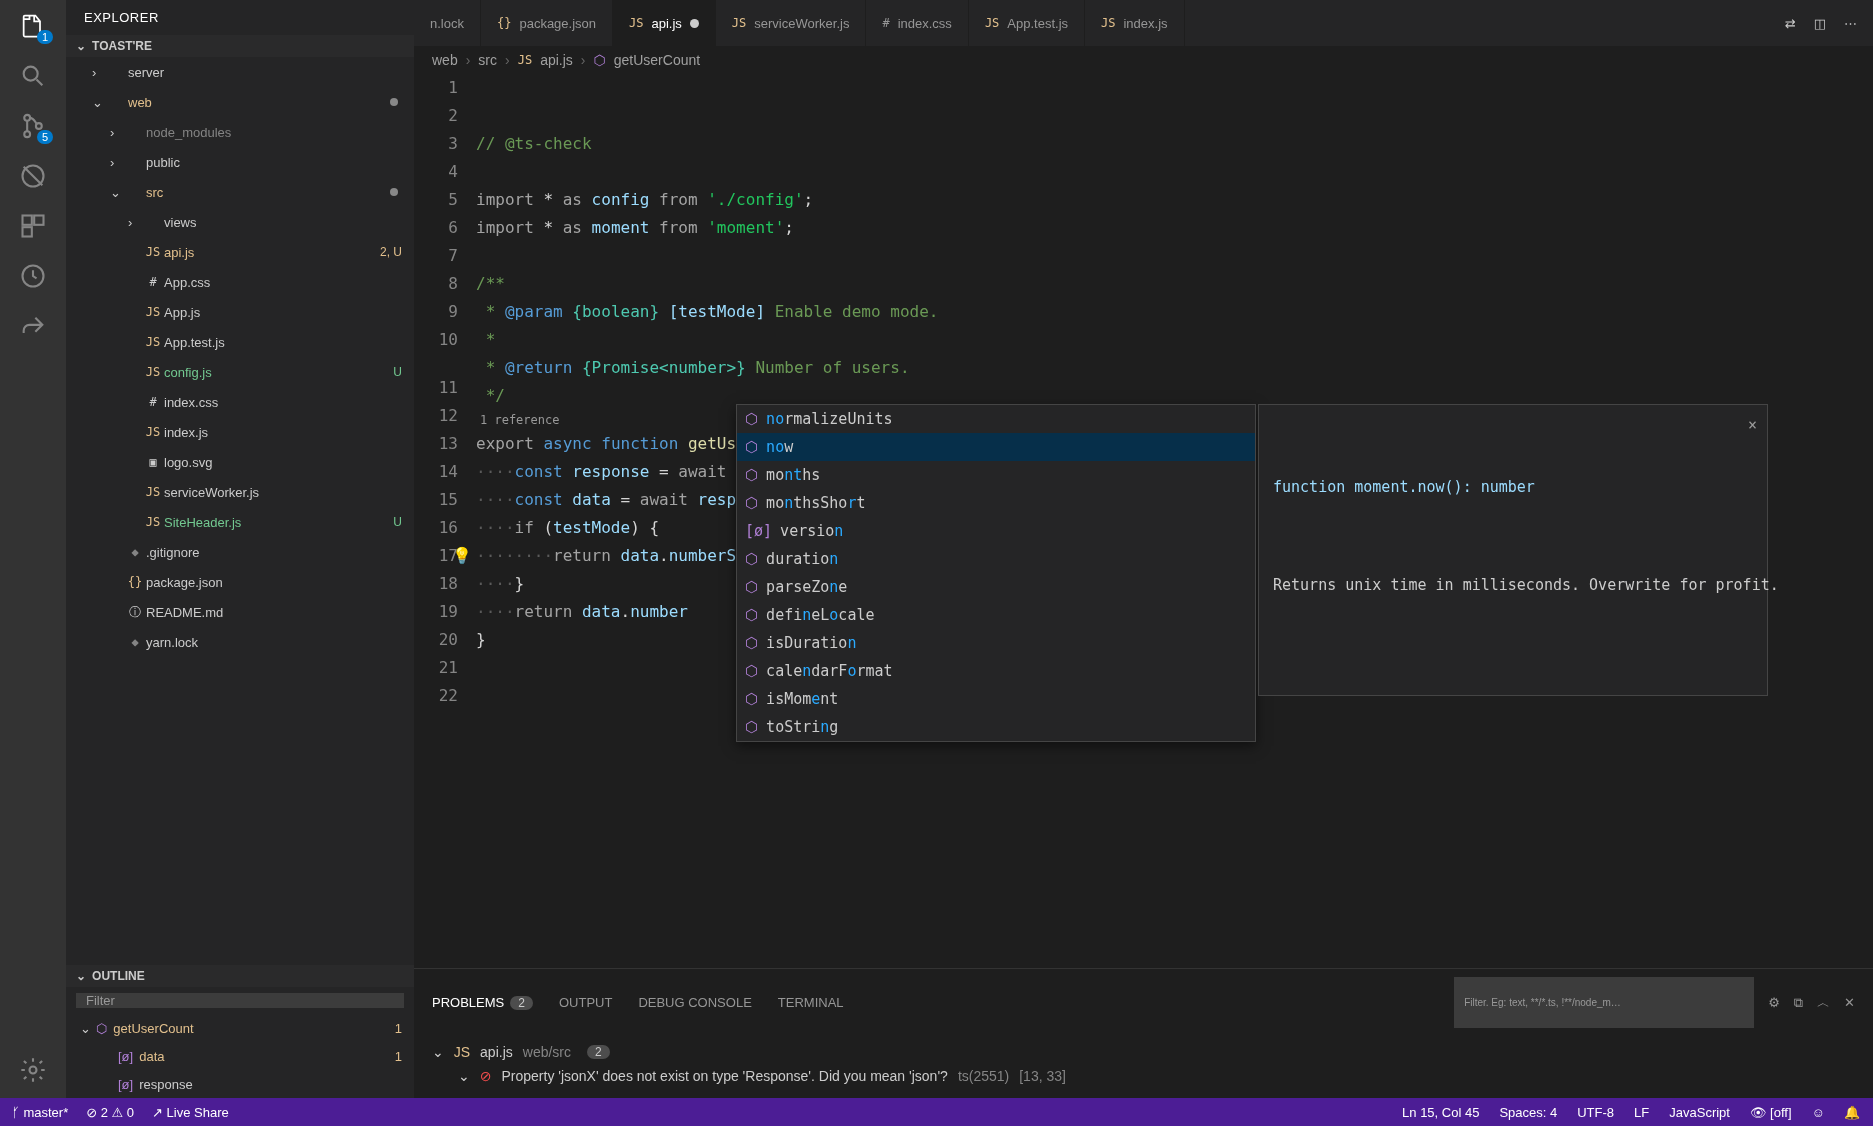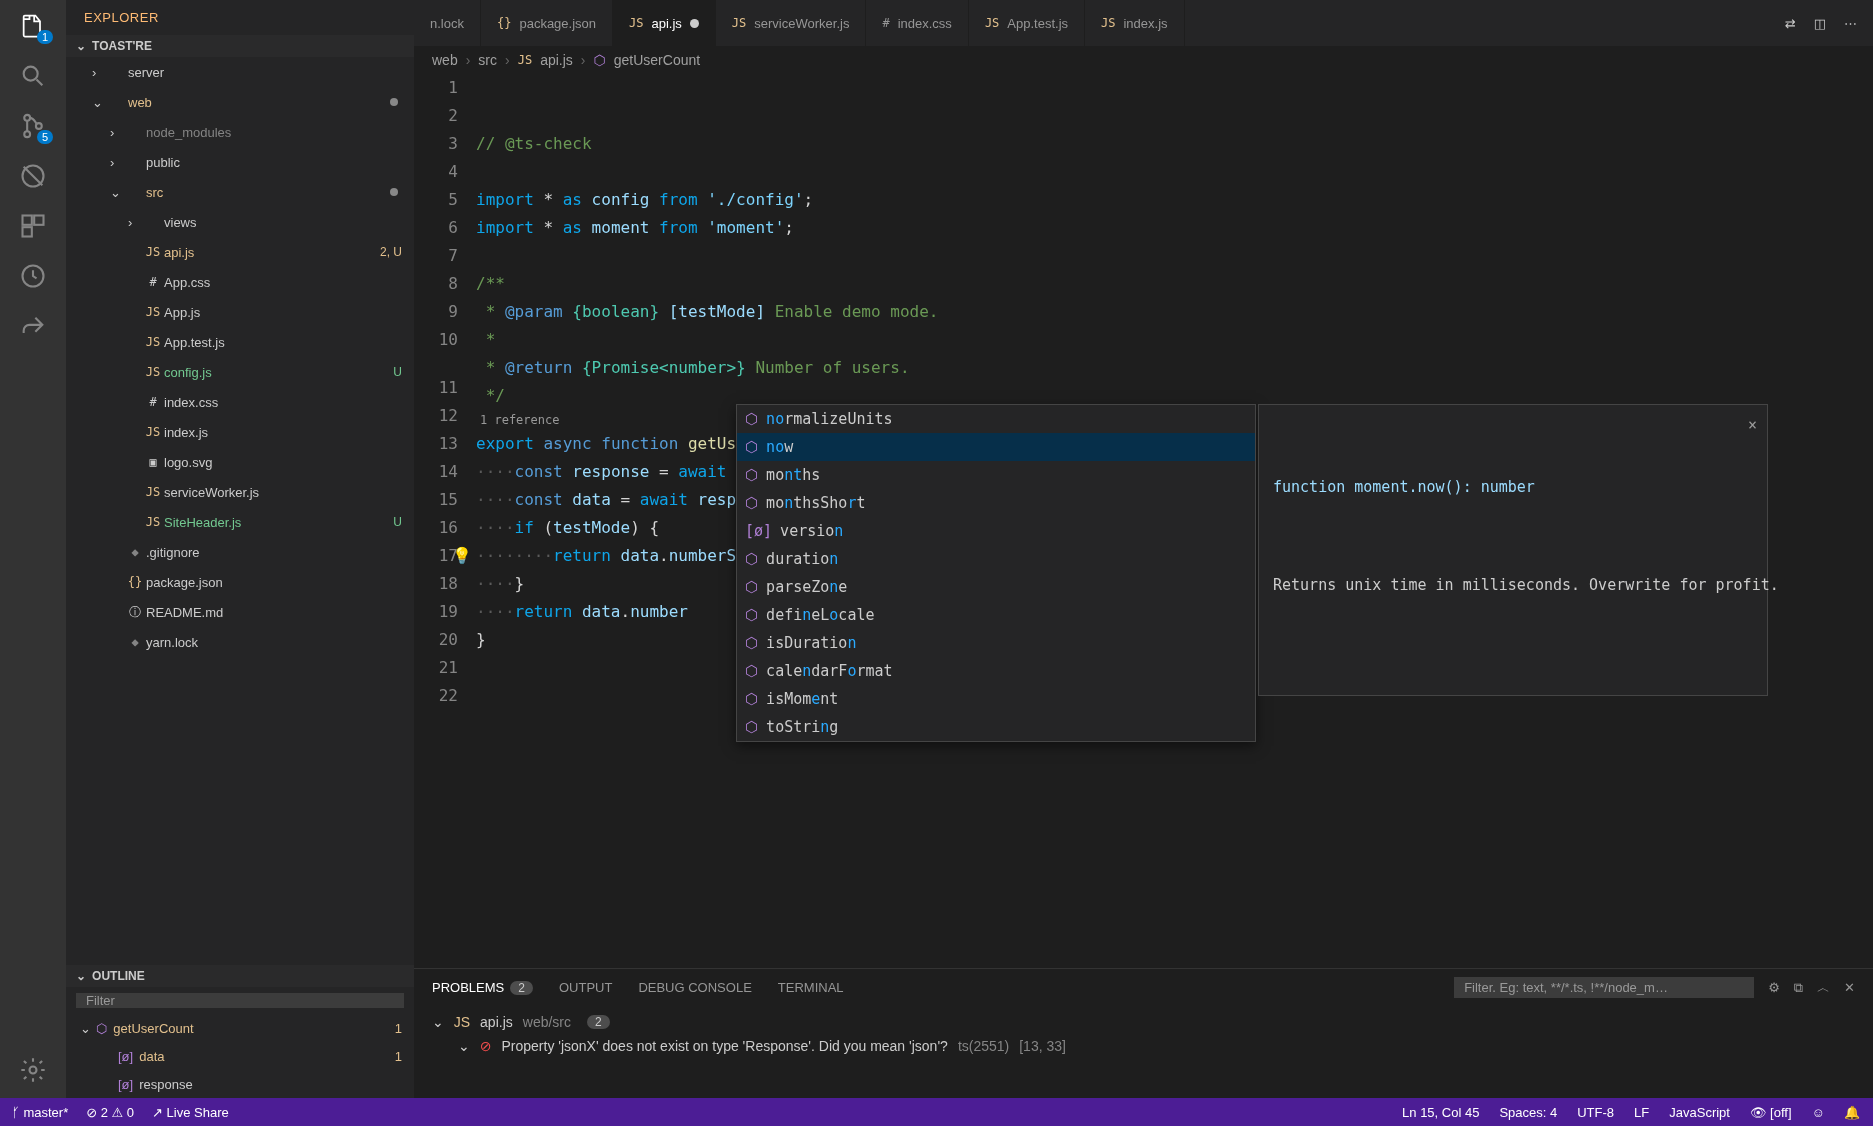--- a/index.html
+++ b/index.html
@@ -5,21 +5,21 @@
 * { box-sizing: border-box; margin: 0; padding: 0; }
 body { font-family: -apple-system, "Segoe UI", sans-serif; font-size: 13px; background: #1e1e1e; color: #ccc; overflow: hidden; width: 1873px; height: 1126px; }
 .app { display: flex; flex-direction: column; height: 100%; }
 .main { display: flex; flex: 1; min-height: 0; }
 .activitybar { width: 66px; background: #333333; display: flex; flex-direction: column; align-items: center; padding-top: 12px; gap: 22px; }
 .activitybar .item { position: relative; color: #858585; cursor: pointer; }
 .activitybar .item.active { color: #fff; }
 .activitybar .badge { position: absolute; bottom: -4px; right: -6px; background: #007acc; color: #fff; border-radius: 10px; font-size: 11px; padding: 1px 5px; }
 .activitybar .bottom { margin-top: auto; margin-bottom: 14px; }
 .sidebar { width: 348px; background: #252526; display: flex; flex-direction: column; }
-.sidebar .title { font-size: 13px; color: #fdba74; padding: 10px 18px; letter-spacing: .5px; }
+.sidebar .title { font-size: 13px; color: #ffffff; padding: 10px 18px; letter-spacing: .5px; }
 .section-head { display: flex; align-items: center; gap: 6px; padding: 4px 10px; font-size: 12px; font-weight: 700; color: #ccc; cursor: pointer; background: #2a2a2b; }
 .tree { flex: 0 0 auto; overflow: auto; }
 .row { display: flex; align-items: center; height: 30px; color: #ccc; cursor: pointer; padding-right: 10px; }
 .row .chev { width: 14px; display: inline-block; }
 .row .ico { width: 22px; text-align: center; font-family: monospace; font-size: 12px; }
 .row .name { flex: 1; white-space: nowrap; overflow: hidden; text-overflow: ellipsis; }
 .row .status { font-size: 12px; padding-right: 2px; }
 .orange { color: #e2c08d; }
 .green { color: #73c991; }
 .dim { color: #848484; }
@@ -37,43 +37,43 @@
 .tab .ico { font-family: monospace; font-size: 12px; }
 .tab .mod { width: 9px; height: 9px; border-radius: 50%; background: #ccc; }
 .tabs .actions { margin-left: auto; display: flex; align-items: center; gap: 18px; padding: 0 16px; color: #ccc; }
 .breadcrumb { display: flex; align-items: center; gap: 8px; padding: 6px 18px; color: #a0a0a0; font-size: 14px; }
 .breadcrumb .sep { color: #666; }
 .code { flex: 1; display: flex; position: relative; font-family: Menlo, Consolas, monospace; font-size: 16px; line-height: 28px; }
 .gutter { width: 62px; text-align: right; color: #858585; padding-right: 18px; user-select: none; }
 .lines { flex: 1; position: relative; white-space: pre; color: #d4d4d4; }
 .c-cm { color: #6a9955; }
 .c-kw { color: #569cd6; }
-.c-kw2 { color: #0ea5e9; }
+.c-kw2 { color: #a3a3a3; }
 .c-fn { color: #dcdcaa; }
 .c-ty { color: #4ec9b0; }
 .c-va { color: #9cdcfe; }
-.c-st { color: #7dd3fc; }
+.c-st { color: #22c55e; }
 .faint { color: #5a5a5a; }
 .bulb { color: #ffcc00; position:absolute; left:-24px; }
 .squig { text-decoration: underline wavy #f14c4c; }
 .codelens { font-size: 12px; color: #999; padding-left: 4px; line-height: 20px; }
 .suggest { position: absolute; left: 260px; top: 330px; width: 520px; background: #252526; border: 1px solid #454545; box-shadow: 0 4px 12px rgba(0,0,0,.5); font-family: Menlo, Consolas, monospace; font-size: 15px; }
 .suggest .sg { display: flex; align-items: center; height: 28px; padding: 0 8px; gap: 8px; color: #ccc; }
 .suggest .sg.sel { background: #062f4a; }
 .suggest .cube { color: #b180d7; }
 .suggest .hl { color: #2aaaff; }
 .docbox { position: absolute; left: 782px; top: 330px; width: 510px; background: #252526; border: 1px solid #454545; padding: 12px 14px; color: #ccc; font-size: 15px; }
 .docbox .sig { font-family: Menlo, Consolas, monospace; color: #9cdcfe; margin-bottom: 14px; }
 .docbox .x { position: absolute; top: 6px; right: 10px; color: #999; cursor: pointer; }
 .panel { height: 130px; background: #1e1e1e; border-top: 1px solid #333; display: flex; flex-direction: column; }
 .panel .phead { display: flex; align-items: center; gap: 26px; padding: 8px 18px; color: #969696; }
 .panel .phead .ptab.active { color: #fff; }
 .count { background: #4d4d4d; color: #ccc; border-radius: 10px; padding: 0 8px; font-size: 12px; margin-left: 6px; }
 .panel .phead .right { margin-left: auto; display: flex; align-items: center; gap: 14px; }
-.filterbox { background: #3c3c3c; color: #999; padding: 3px 10px; width: 300px; font-size: 13px; }
+.filterbox { background: #3c3c3c; color: #999; padding: 20px 10px; width: 300px; font-size: 10px; }
 .prob { padding: 4px 18px 0 18px; font-size: 14px; }
 .prob .line { display: flex; align-items: center; gap: 10px; padding: 4px 0; }
 .erric { color: #f14c4c; }
 .hint { color: #858585; }
 .statusbar { height: 28px; background: #4c1d95; color: #fff; display: flex; align-items: center; padding: 0 12px; font-size: 13px; gap: 18px; }
 .statusbar .right { margin-left: auto; display: flex; gap: 20px; align-items: center; }
 svg { display: block; }
 </style>
 </head>
 <body>

